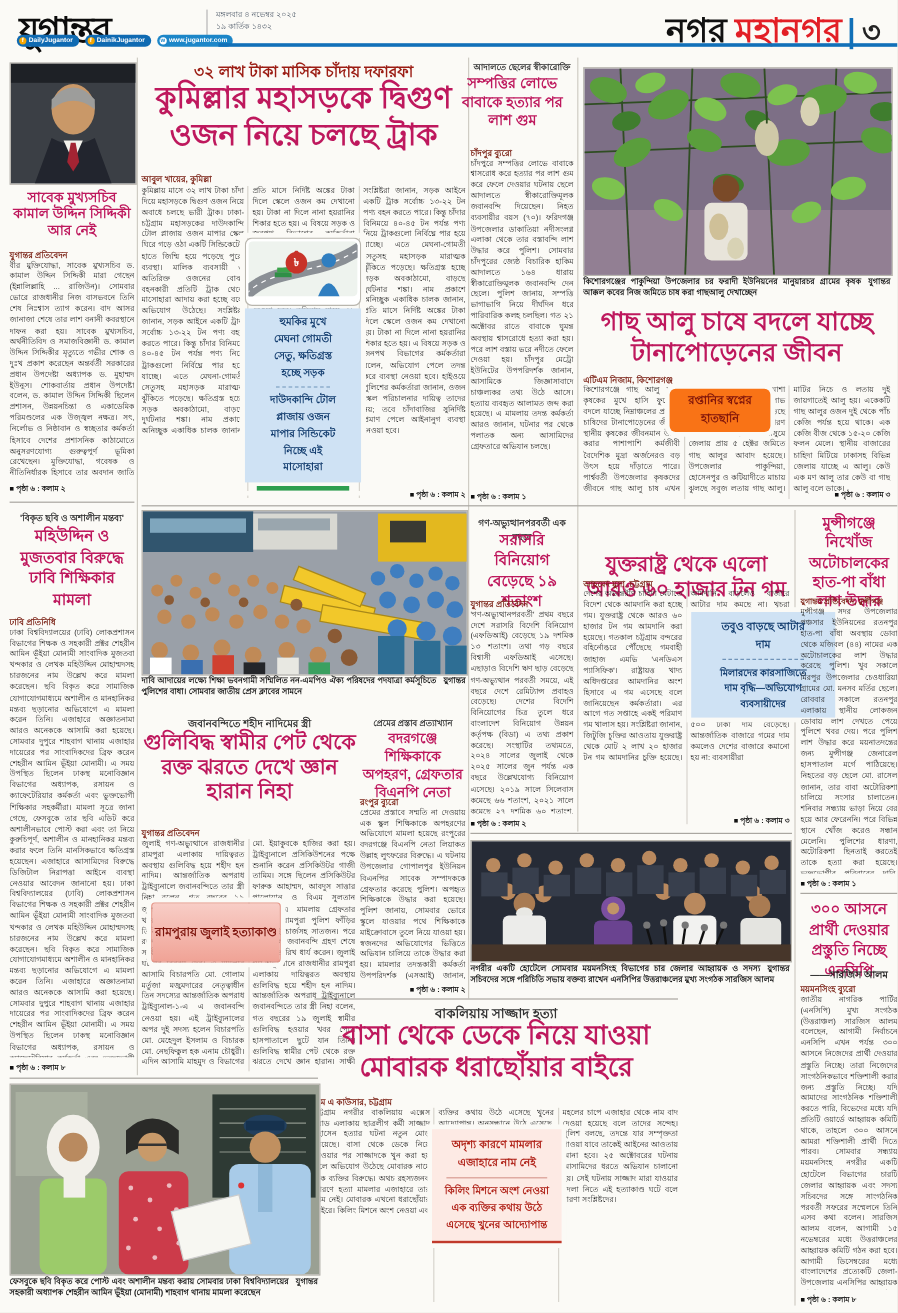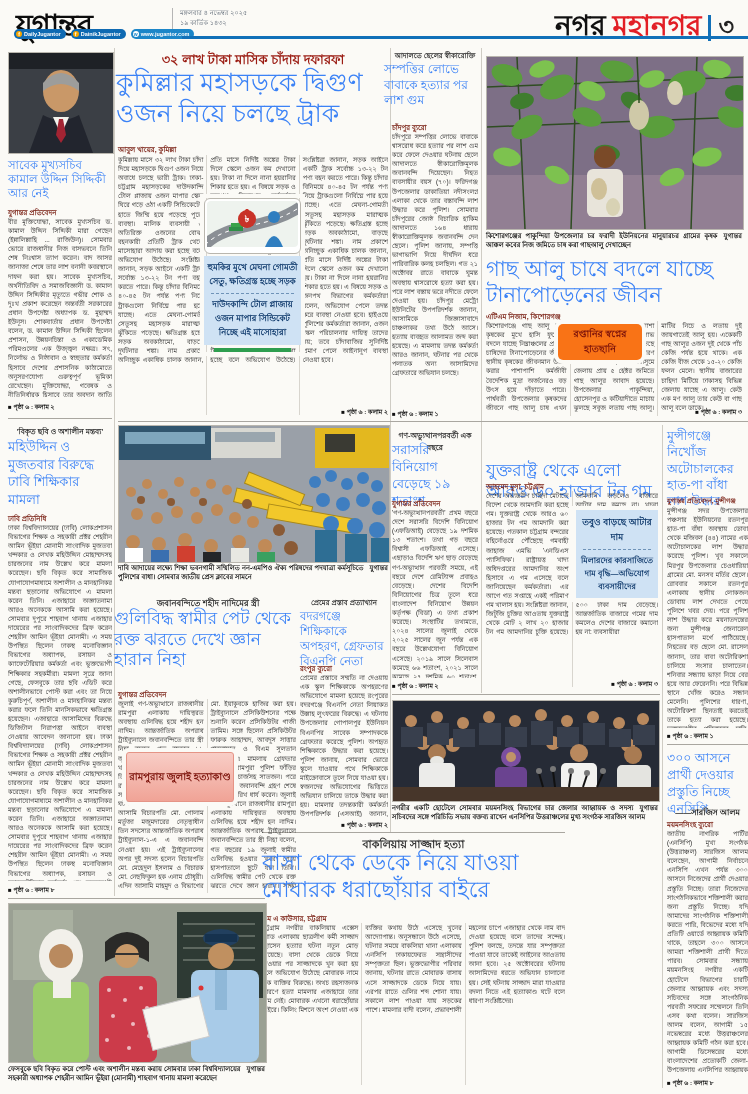--- a/index.html
+++ b/index.html
@@ -14,32 +14,32 @@
          background:#0f6ab2;color:#fff;font-size:5.5px;padding:0 5px 0 2px;font-weight:bold;}
   .badge .dot{width:6px;height:6px;border-radius:50%;background:#f7a600;color:#fff;
          font-size:5px;line-height:6px;text-align:center;font-weight:bold;}
   .section-title{font-size:28px;font-weight:900;}
   .blue-rule{background:#1170b8;height:3px;}
   
   .vrule{width:1px;background:#cfccc4;}
   .hrule{height:1px;background:#a9a6a0;}
   
   .kicker{font-weight:bold;text-align:center;color:#333;}
-  .hl{font-weight:400;text-align:left;color:#3b82f6;line-height:1.22;}
+  .hl{font-weight:700;text-align:center;color:#be185d;line-height:1.22;}
   .byline{font-size:7px;font-weight:bold;color:#7c2418;}
   .body-txt{font-size:6.4px;line-height:1.42;text-align:justify;color:#222;overflow:hidden;}
   .cols2{column-count:2;column-gap:7px;column-rule:1px solid #d8d5ce;}
   .cols3{column-count:3;column-gap:7px;column-rule:1px solid #d8d5ce;}
   .jump{font-size:6.2px;font-weight:bold;color:#111;}
   .caption{font-size:6.7px;font-weight:bold;line-height:1.35;color:#111;text-align:justify;}
   .caption .credit{float:right;margin-left:6px;}
   .photo{display:block;border:1px solid #b9b6ae;background:#ddd;}
   
   .inset{box-shadow:0 0 0 4px #fbfaf6;overflow:hidden;}
-  .bluebox{background:#cfe2f4;color:#123c6e;font-weight:bold;text-align:center;padding:5px 1px;}
+  .bluebox{background:#cfe2f4;color:#123c6e;font-weight:bold;text-align:center;padding:5px 20px;}
   .bluebox .sep{border-top:1px dashed #6f93b8;margin:4px 6px;}
   .pinkbox{background:#fdeae4;color:#b02218;font-weight:bold;text-align:center;padding:6px 4px;
            border-bottom:2px solid #c0392b;}
   .pinkbox .sep{border-top:1px solid #d89c92;margin:4px 8px;}
   .ribbon{background:linear-gradient(#f8cdc6,#f0a396);color:#7c130b;font-weight:900;
           text-align:center;border-radius:3px;border:1px solid #e59486;
           display:flex;align-items:center;justify-content:center;}
   .orangebox{background:#f97316;color:#7c130b;font-weight:900;text-align:center;border-radius:5px;
           display:flex;align-items:center;justify-content:center;}
   .greenbar{height:4px;background:#2e9e4f;}
@@ -371,20 +371,25 @@
   <div class="abs hl" style="left:667px;top:750px;width:81px;font-size:12.5px;line-height:1.35;">৩০০ আসনে প্রার্থী দেওয়ার প্রস্তুতি নিচ্ছে এনসিপি</div>
   <div class="abs" style="left:667px;top:806px;width:81px;text-align:center;font-size:8px;font-weight:bold;color:#222;">——সারজিস আলম</div>
   <div class="abs byline" style="left:667px;top:819px;">ময়মনসিংহ ব্যুরো</div>
   <div class="abs body-txt" style="left:667px;top:829px;width:81px;height:246px;">জাতীয় নাগরিক পার্টির (এনসিপি) মুখ্য সংগঠক (উত্তরাঞ্চল) সারজিস আলম বলেছেন, আগামী নির্বাচনে এনসিপি এখন পর্যন্ত ৩০০ আসনে নিজেদের প্রার্থী দেওয়ার প্রস্তুতি নিচ্ছে। তারা নিজেদের সাংগঠনিকভাবে শক্তিশালী করার জন্য প্রস্তুতি নিচ্ছে। যদি আমাদের সাংগঠনিক শক্তিশালী করতে পারি, বিভেদের মধ্যে যদি প্রতিটি ওয়ার্ডে আহ্বায়ক কমিটি থাকে, তাহলে ৩০০ আসনে আমরা শক্তিশালী প্রার্থী দিতে পারব। সোমবার সন্ধ্যায় ময়মনসিংহ নগরীর একটি হোটেলে বিভাগের চারটি জেলার আহ্বায়ক এবং সদস্য সচিবদের সঙ্গে সাংগঠনিক পরবর্তী সফরের সম্মেলনে তিনি এসব কথা বলেন। সারজিস আলম বলেন, আগামী ১৫ নভেম্বরের মধ্যে উত্তরাঞ্চলের আহ্বায়ক কমিটি গঠন করা হবে। আগামী ডিসেম্বরের মধ্যে বাংলাদেশের প্রত্যেকটি জেলা-উপজেলায় এনসিপির আহ্বায়ক কমিটি করা হবে। রাজনৈতিক দলের সঙ্গে জোট প্রসঙ্গে তিনি বলেন, আদর্শিক জায়গায় এবং জনগণের কল্যাণে যেসব দলের সঙ্গে ঐক্যমত্য হবে, জোট হতে পারে। সারজিস আলম আরও বলেন, আওয়ামী লীগ ও তাদের দোসরা জাতীয় পার্টির আমলেই</div>
   <div class="abs jump" style="left:667px;top:1078px;">■ পৃষ্ঠা ৬ : কলাম ৮</div>
 
   <div class="abs hl" style="left:262px;top:850px;width:303px;font-size:22px;">বাসা থেকে ডেকে নিয়ে যাওয়া মোবারক ধরাছোঁয়ার বাইরে</div>
   <div class="abs kicker" style="left:262px;top:836px;width:303px;font-size:11px;">বাকলিয়ায় সাজ্জাদ হত্যা</div>
   <div class="abs byline" style="left:262px;top:913px;">এম এ কাউসার, চট্টগ্রাম</div>
   <div class="abs body-txt cols3" style="left:262px;top:923px;width:303px;height:162px;">চট্টগ্রাম নগরীর বাকলিয়ায় এক্সেস রোড এলাকায় ছাত্রলীগ কর্মী সাজ্জাদ হোসেন হত্যার ঘটনা নতুন মোড় নিয়েছে। বাসা থেকে ডেকে নিয়ে যাওয়ার পর সাজ্জাদকে খুন করা হয় বলে অভিযোগ উঠেছে মোবারক নামে এক ব্যক্তির বিরুদ্ধে। অথচ রহস্যজনক কারণে হত্যা মামলার এজাহারে তার নাম নেই। মোবারক এখনো ধরাছোঁয়ার বাইরে। কিলিং মিশনে অংশ নেওয়া এক ব্যক্তির কথায় উঠে এসেছে খুনের আদ্যোপান্ত। অনুসন্ধানে উঠে এসেছে, ঘটনার সময়ে বাকলিয়া থানা এলাকায় এনসিপি ঢাকায়ফেরত সন্ত্রাসীদের সম্পৃক্ততা ছিল। ভুক্তভোগীর পরিবার জানায়, ঘটনার রাতে মোবারক বাসায় এসে সাজ্জাদকে ডেকে নিয়ে যায়। এরপর রাতে গুলির শব্দ শোনা যায়। সকালে লাশ পাওয়া যায় সড়কের পাশে। মামলার বাদী বলেন, প্রভাবশালী মহলের চাপে এজাহার থেকে নাম বাদ দেওয়া হয়েছে বলে তাদের সন্দেহ। পুলিশ বলছে, তদন্তে যার সম্পৃক্ততা পাওয়া যাবে তাকেই আইনের আওতায় আনা হবে। ২৫ অক্টোবরের ঘটনায় আসামিদের ধরতে অভিযান চালানো হয়। সেই ঘটনায় সাজ্জাদ মারা যাওয়ার বদলা নিতে এই হত্যাকাণ্ড ঘটে বলে ধারণা সংশ্লিষ্টদের।</div>
+  <div class="abs inset pinkbox" style="left:360px;top:941px;width:100px;font-size:9px;">
+    <div>অদৃশ্য কারণে মামলার এজাহারে নাম নেই</div>
+    <div class="sep"></div>
+    <div style="font-size:8.5px;">কিলিং মিশনে অংশ নেওয়া এক ব্যক্তির কথায় উঠে এসেছে খুনের আদ্যোপান্ত</div>
+  </div>
 
   <svg class="abs photo" style="left:8px;top:903px;" width="257" height="158" viewBox="0 0 257 158">
     <rect width="257" height="158" fill="#9aa093"></rect>
     <rect x="168" y="8" width="86" height="86" fill="#2e3a34"></rect>
     <g stroke="#cfd4c8" stroke-width="1" opacity="0.6">
       <line x1="174" y1="20" x2="246" y2="20"></line>
         <line x1="174" y1="32" x2="246" y2="32"></line>
       <line x1="174" y1="44" x2="246" y2="44"></line>
         <line x1="174" y1="56" x2="246" y2="56"></line>
     </g>

